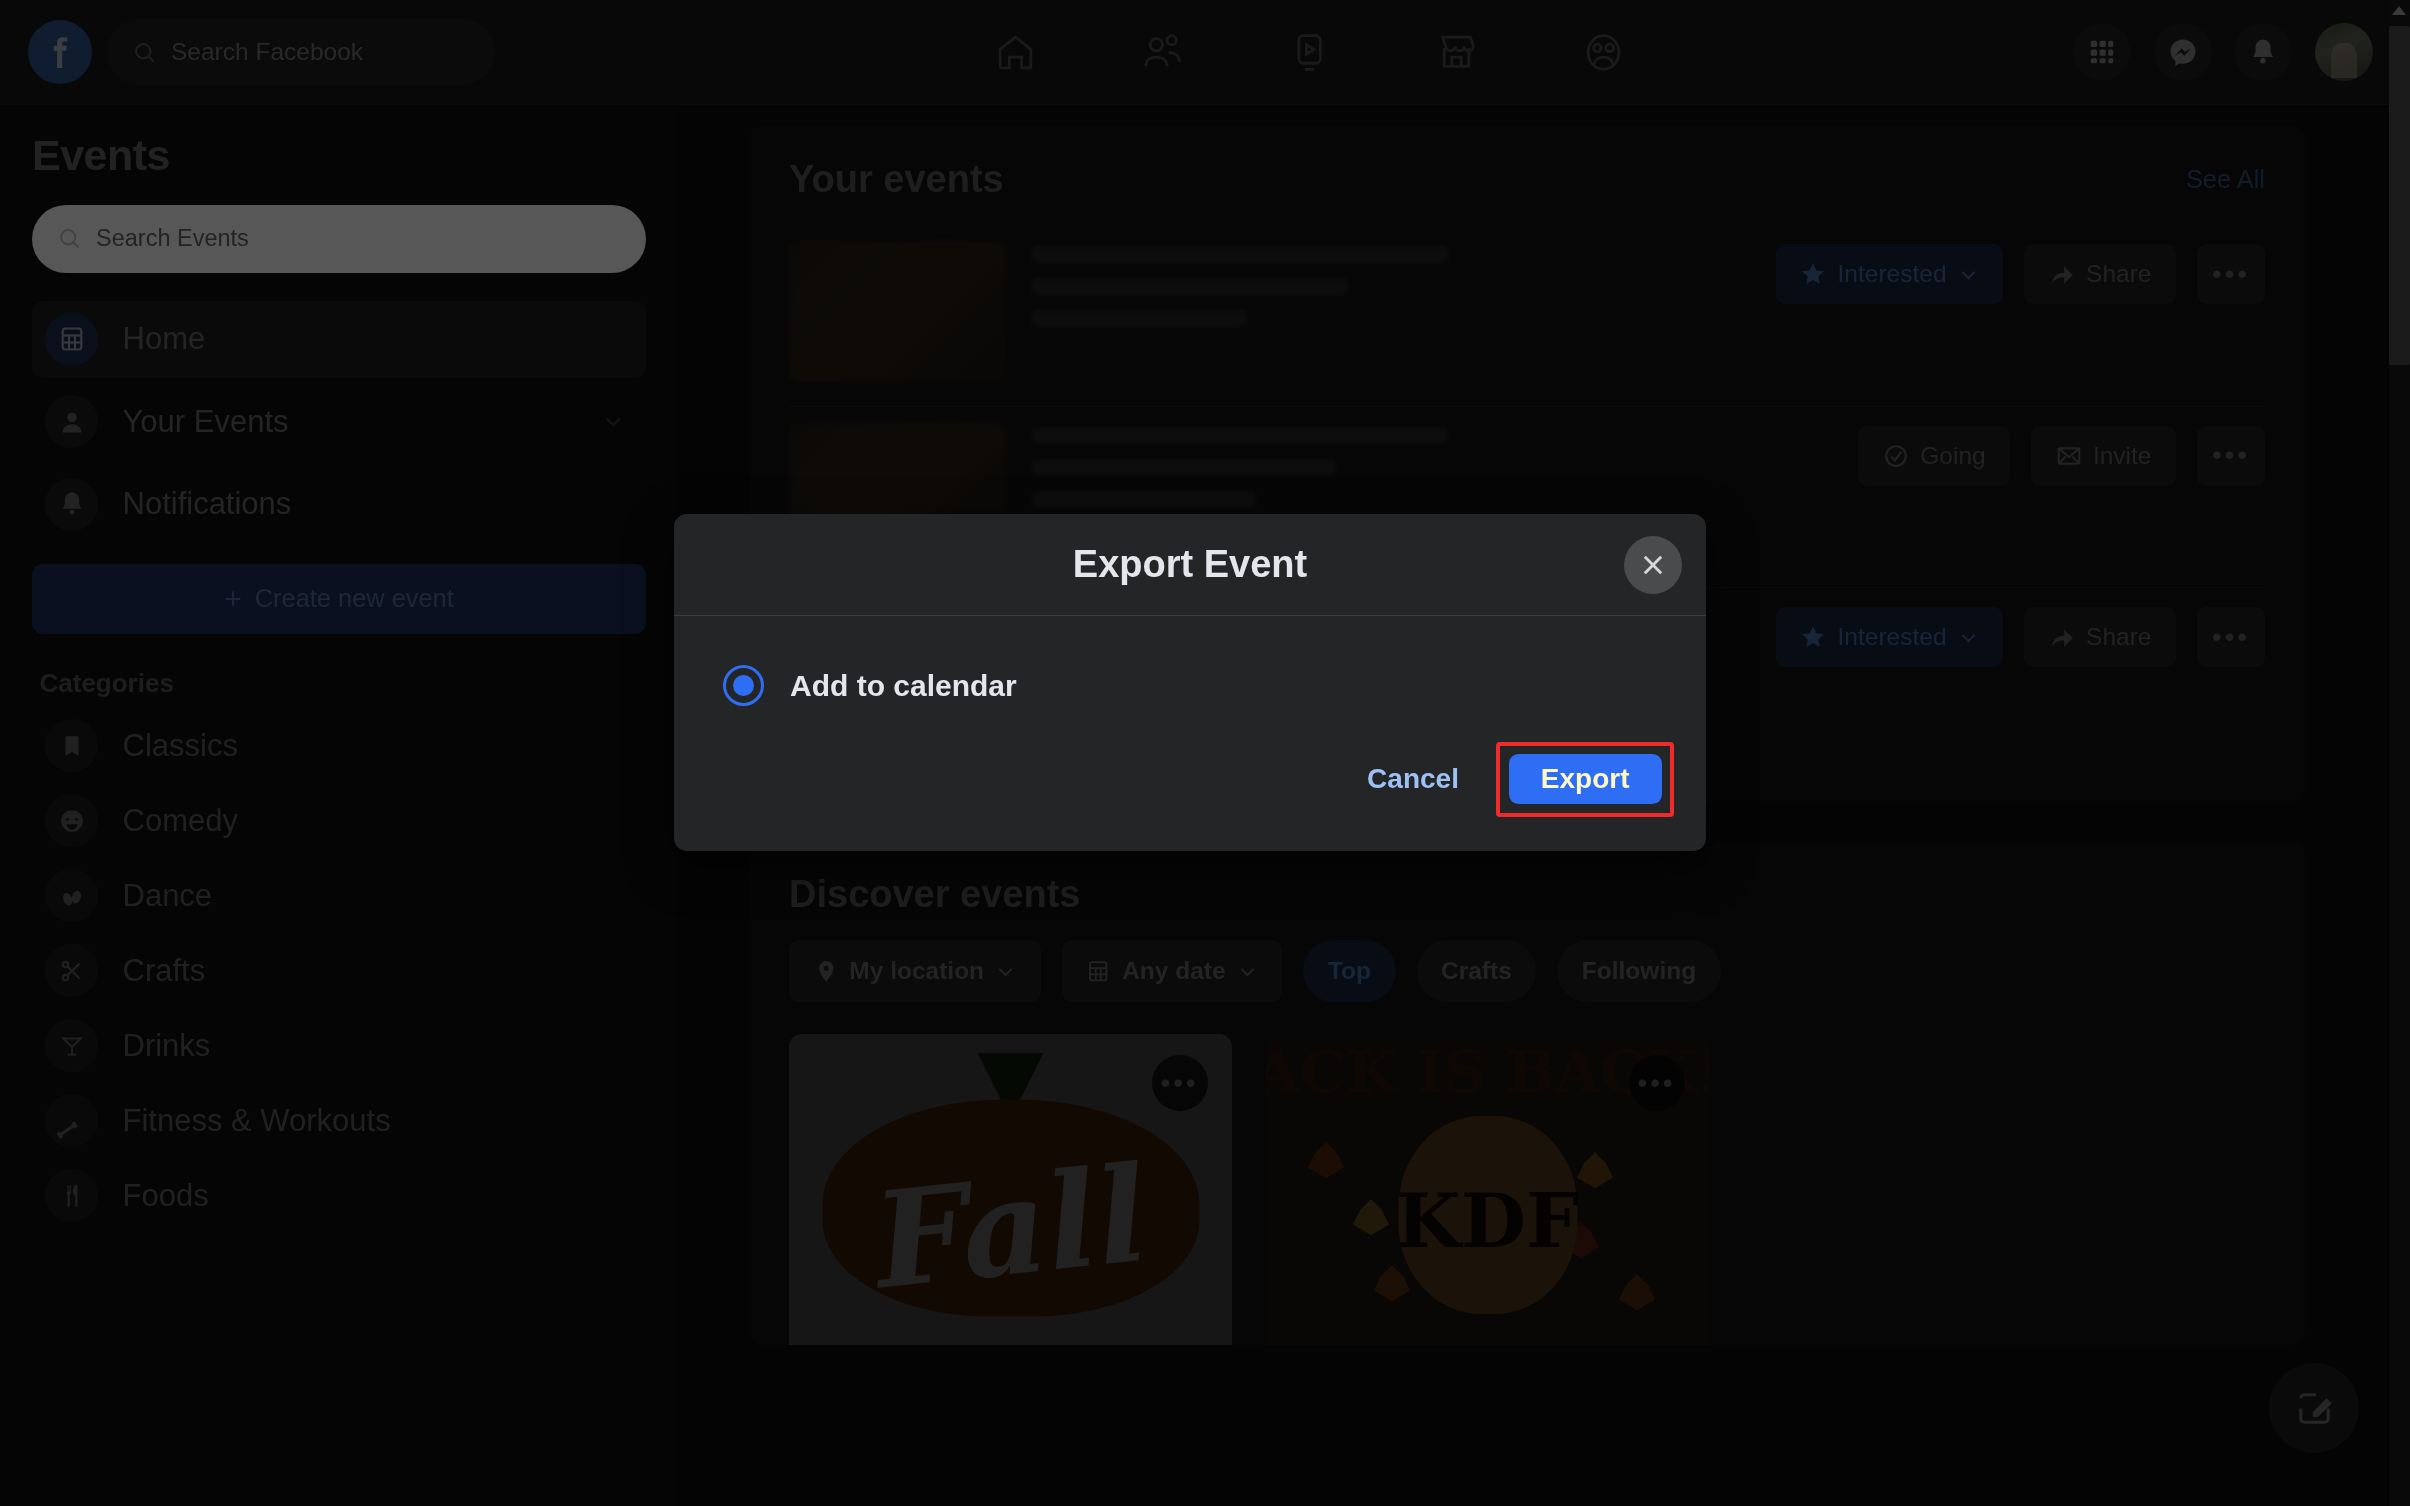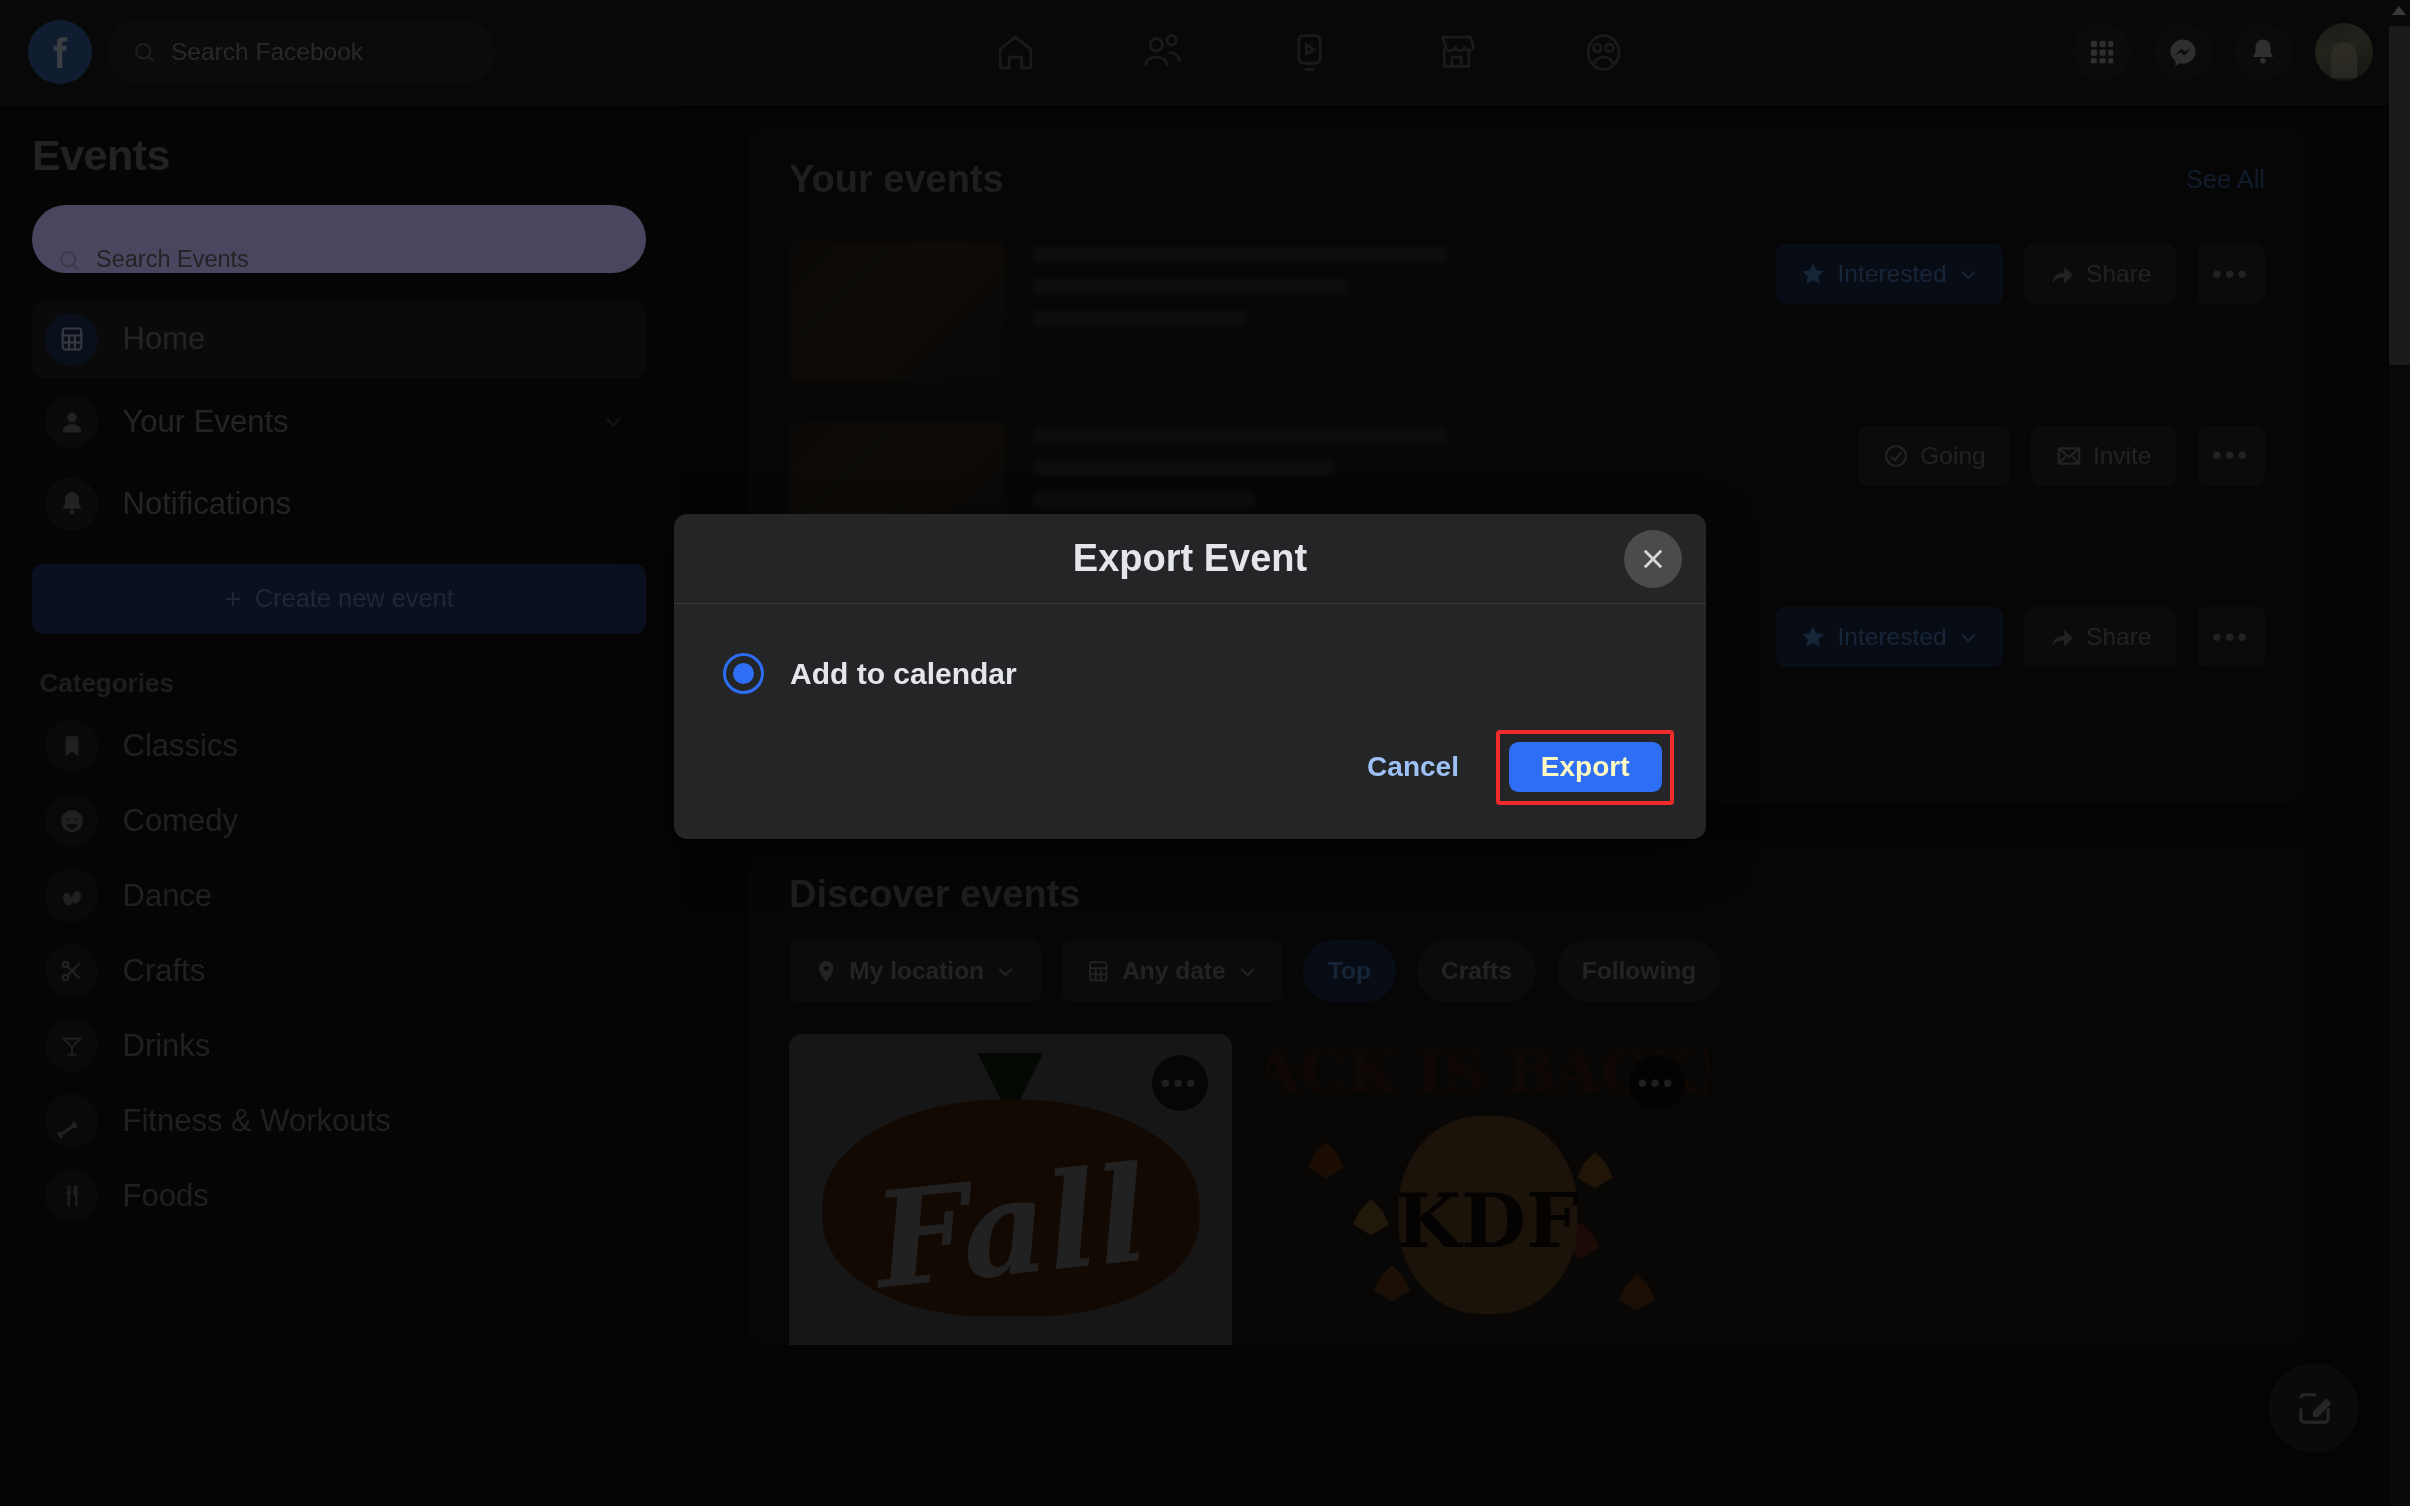--- a/index.html
+++ b/index.html
@@ -111,23 +111,23 @@
   }
   .side-title {
     font-size: 43px;
     font-weight: bold;
     color: #5a5a5a;
     margin-bottom: 24.5px;
     letter-spacing: -0.5px;
   }
   .side-search {
     height: 68px;
-    background: #c4b5fd;
+    background: #e5e5e5;
     border-radius: 34px;
-    display: flex; align-items: flex-end;
+    display: flex; align-items: center;
     gap: 15px;
     padding: 0 24.5px;
     margin-bottom: 28px;
   }
   .side-search .sicon { width: 24.5px; height: 24.5px; opacity: .45; }
   .side-search .stext { color: #5c5c5c; font-size: 23.5px; }
 
   .side-item {
     display: flex; align-items: center;
     gap: 24.5px;
@@ -389,21 +389,21 @@
     position: absolute;
     left: 674px; top: 514px;
     width: 1032px;
     background: #242526;
     border-radius: 13px;
     box-shadow: 0 15px 45px rgba(0,0,0,.6);
     z-index: 50;
     overflow: hidden;
   }
   .modal-head {
-    height: 90px;
+    height: 102px;
     position: relative;
     display: flex; align-items: center; justify-content: center;
     border-bottom: 0.9px solid #3a3b3c;
   }
   .modal-title {
     font-size: 38px;
     font-weight: bold;
     color: #e4e6eb;
   }
   .modal-close {

